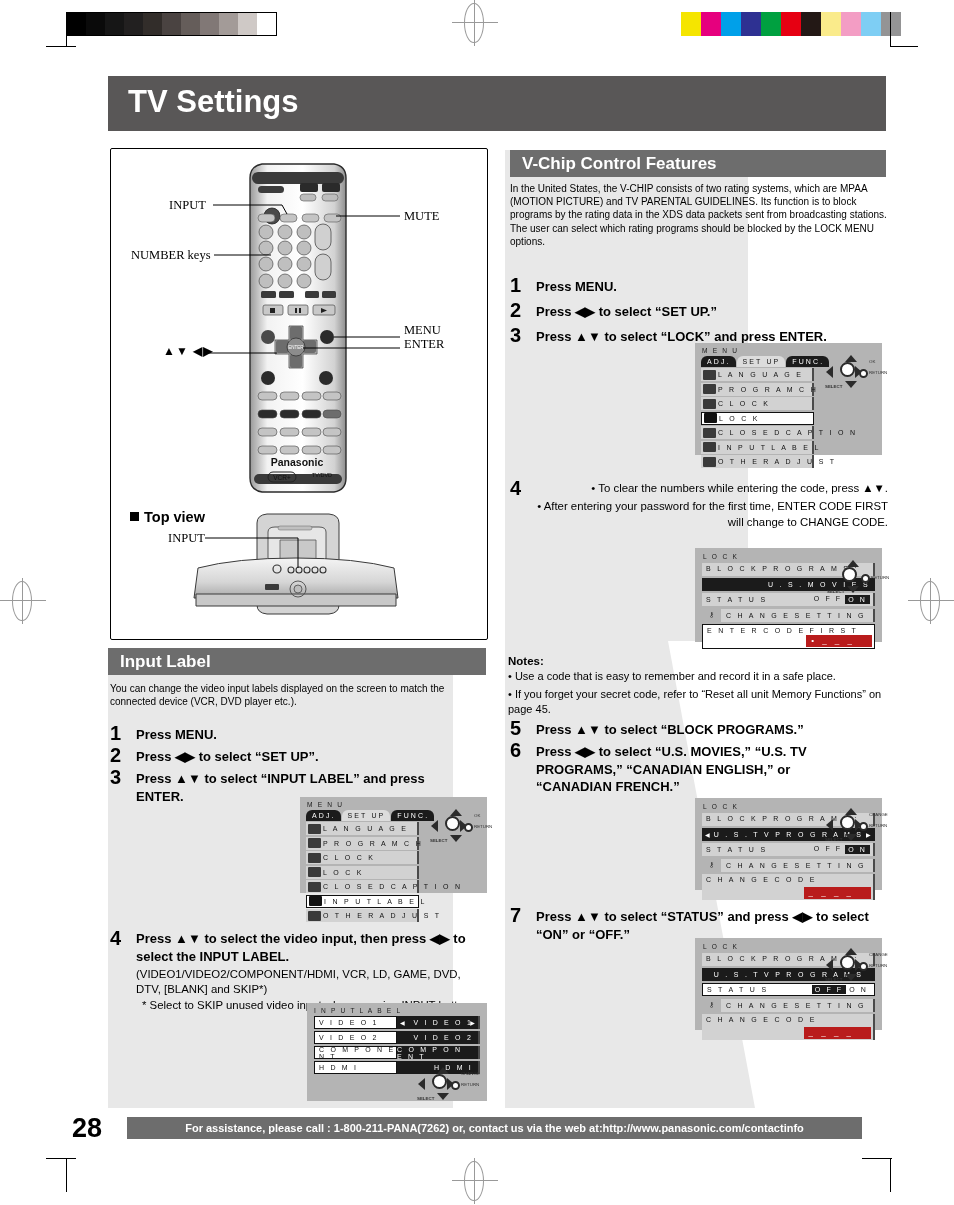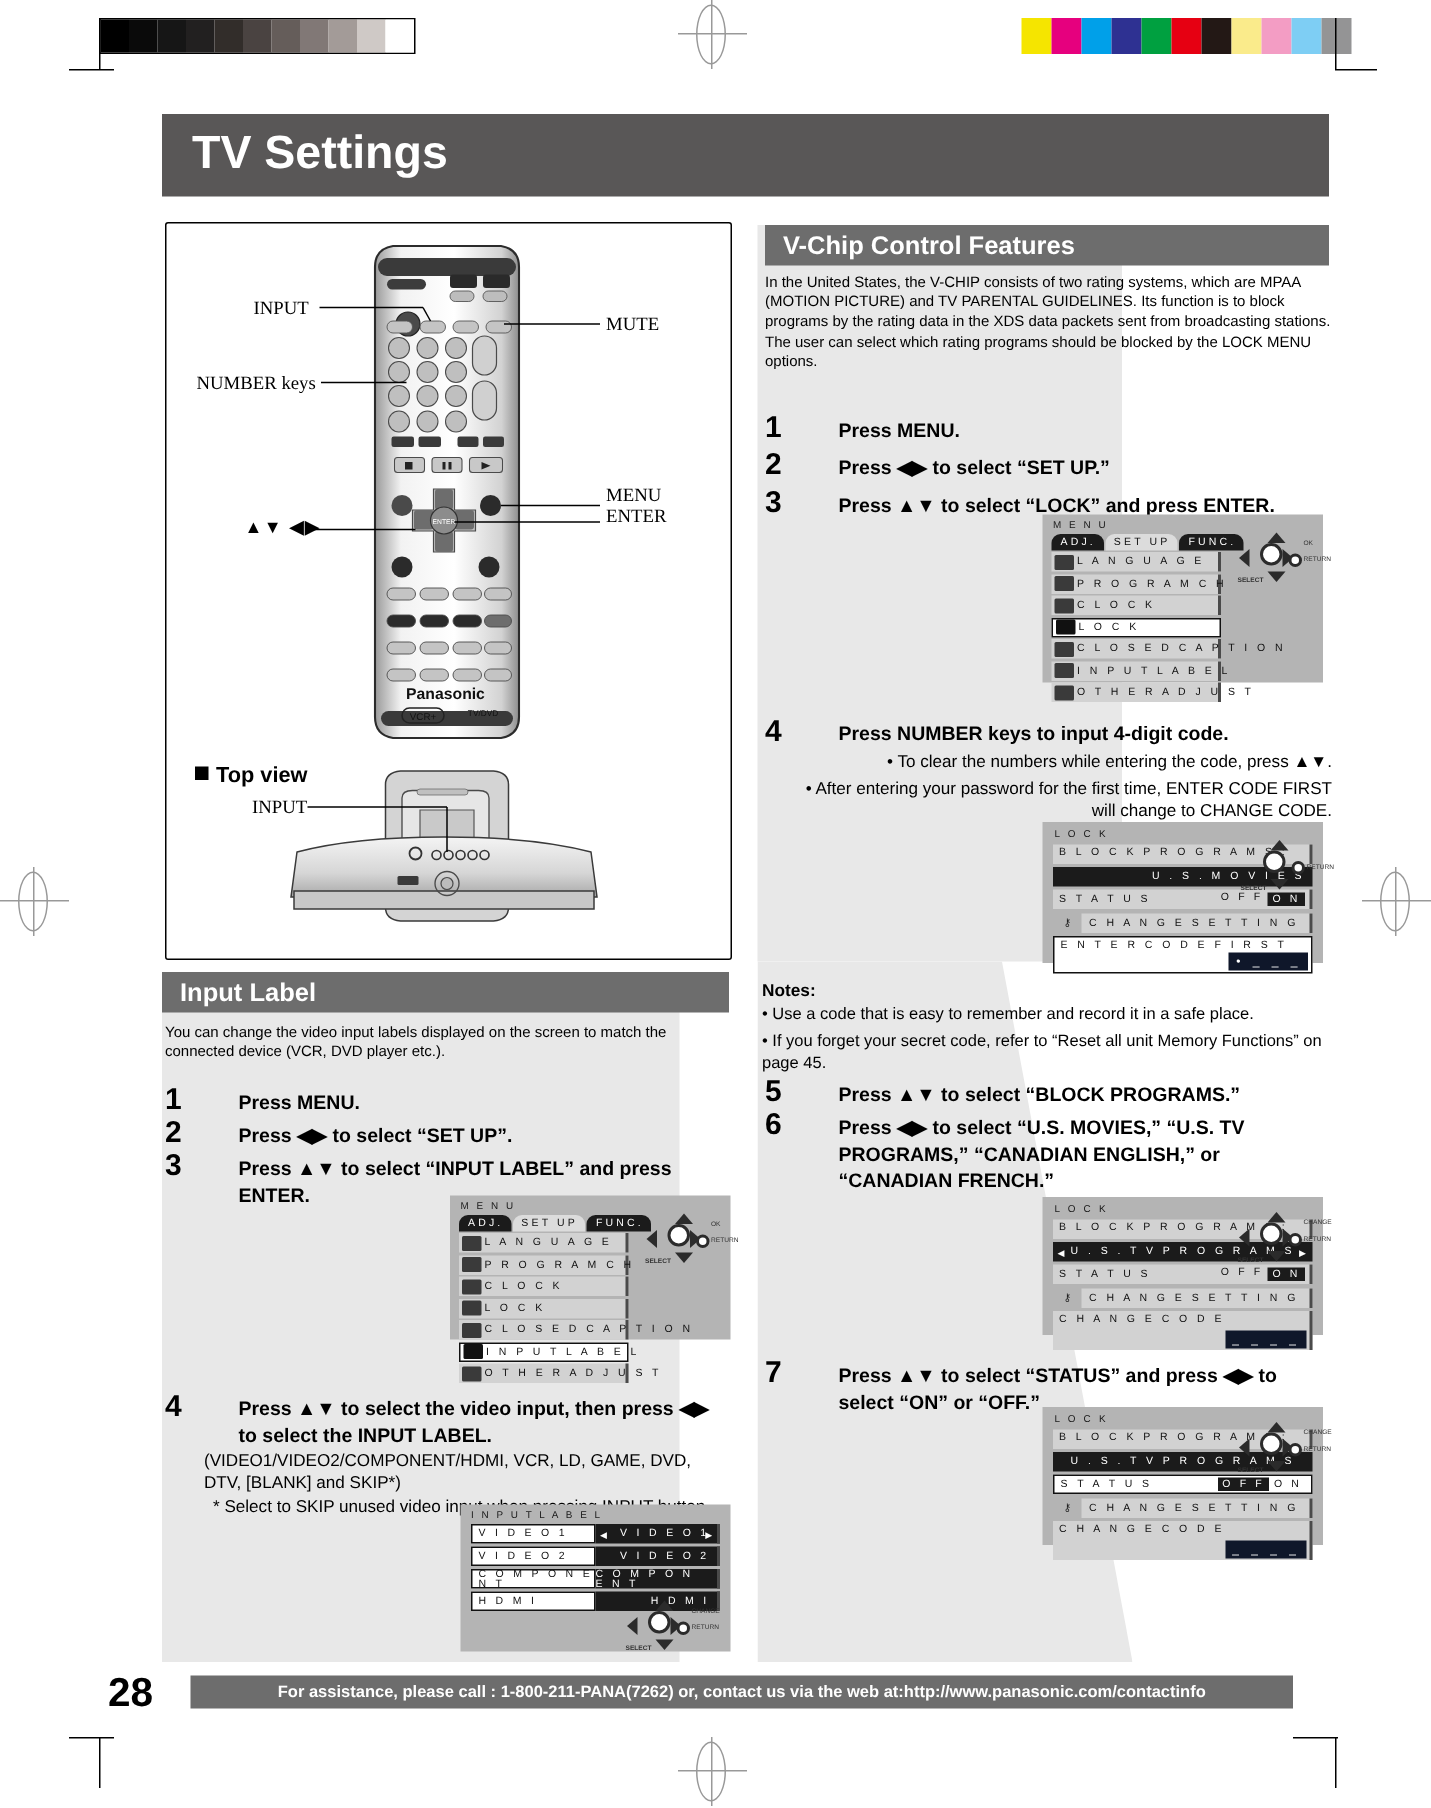--- a/index.html
+++ b/index.html
@@ -44,21 +44,21 @@
   .section-band {
     position: absolute; height: 27px; background: #6d6d6d;
     display: flex; align-items: center;
   }
   .section-band h2 { color: #fff; font-size: 17px; font-weight: bold; padding-left: 12px; }
 
   .body-text { position: absolute; font-size: 10px; color: #000; line-height: 1.32; }
 
   .step { position: absolute; display: flex; }
   .step .num { font-size: 20px; font-weight: bold; width: 26px; flex: none; line-height: 1.05; }
-  .step .txt { font-size: 13px; font-weight: bold; line-height: 1.35; padding-top: 3px; margin-left: 23px; }
+  .step .txt { font-size: 13px; font-weight: bold; line-height: 1.35; padding-top: 3px; }
   .step .sub { font-weight: normal; font-size: 11.4px; line-height: 1.34; }
   .step .sub .b { display: block; text-indent: -7px; padding-left: 7px; text-align: right; }
 
   
   .osd {
     position: absolute; background: #b4b4b4; font-family: "Liberation Sans", sans-serif;
   }
   .osd .hdr { font-size: 6.6px; letter-spacing: 1.7px; color: #1a1a1a; padding: 4px 0 2px 7px; }
   .osd .tabs { display: flex; padding-left: 6px; gap: 1px; }
   .osd .tab {
@@ -107,22 +107,22 @@
   .osd .lk-cs .key { font-size: 7px; color: #222; width: 19px; flex: none; text-align: center; }
   .osd .lk-cs .bx {
     flex: 1; background: #d2d2d2; border-right: 2px solid #4a4a4a; height: 13px;
     display: flex; align-items: center; font-size: 7px; letter-spacing: 2.3px; color: #111; padding-left: 5px;
   }
   .osd .lk-code {
     margin: 2px 7px 0 7px; background: #fff; border: 1px solid #111; height: 25px; position: relative;
   }
   .osd .lk-code .cap { font-size: 7px; letter-spacing: 2.3px; color: #111; padding: 2px 0 0 4px; }
   .osd .lk-code .digits {
-    position: absolute; right: 2px; bottom: 1px; background: #0f172a; color: #fff;
-    font-size: 8px; letter-spacing: 3px; padding: 1px 4px 2px 5px; margin-left: 43px;
+    position: absolute; right: 2px; bottom: 1px; background: #b91c1c; color: #fff;
+    font-size: 8px; letter-spacing: 3px; padding: 1px 17px 2px 5px; margin-left: 43px;
   }
   .osd .lk-code.plain { background: #d2d2d2; border: none; border-right: 2px solid #4a4a4a; height: 26px; }
 
   
   .osd .il-row { margin: 0 7px 2px 7px; display: flex; height: 13px; }
   .osd .il-row .left {
     width: 50%; background: #fff; border: 1px solid #111; font-size: 7px;
     letter-spacing: 2.2px; color: #111; display: flex; align-items: center; padding-left: 4px;
   }
   .osd .il-row .right {
@@ -561,21 +561,20 @@
       <div class="sm"></div>
       <div class="l1">OK</div>
       <div class="l2">RETURN</div>
       <div class="l3">SELECT</div>
     </div>
   </div>
 
   <div class="step" style="left:510px;top:478px;width:378px;">
     <div class="num">4</div>
     <div>
-      <div class="txt" style="padding-top:2px;">Press NUMBER keys to input 4-digit code.</div>
       <div class="sub" style="padding-top:3px;">
           <span class="b">• To clear the numbers while entering the code, press ▲▼.</span>
         </div>
       <div class="sub" style="padding-top:3px;">
           <span class="b">• After entering your password for the first time, ENTER CODE FIRST will change to CHANGE CODE.</span>
         </div>
     </div>
   </div>
 
   <div class="osd" style="left:695px;top:548px;width:187px;height:94px;">

